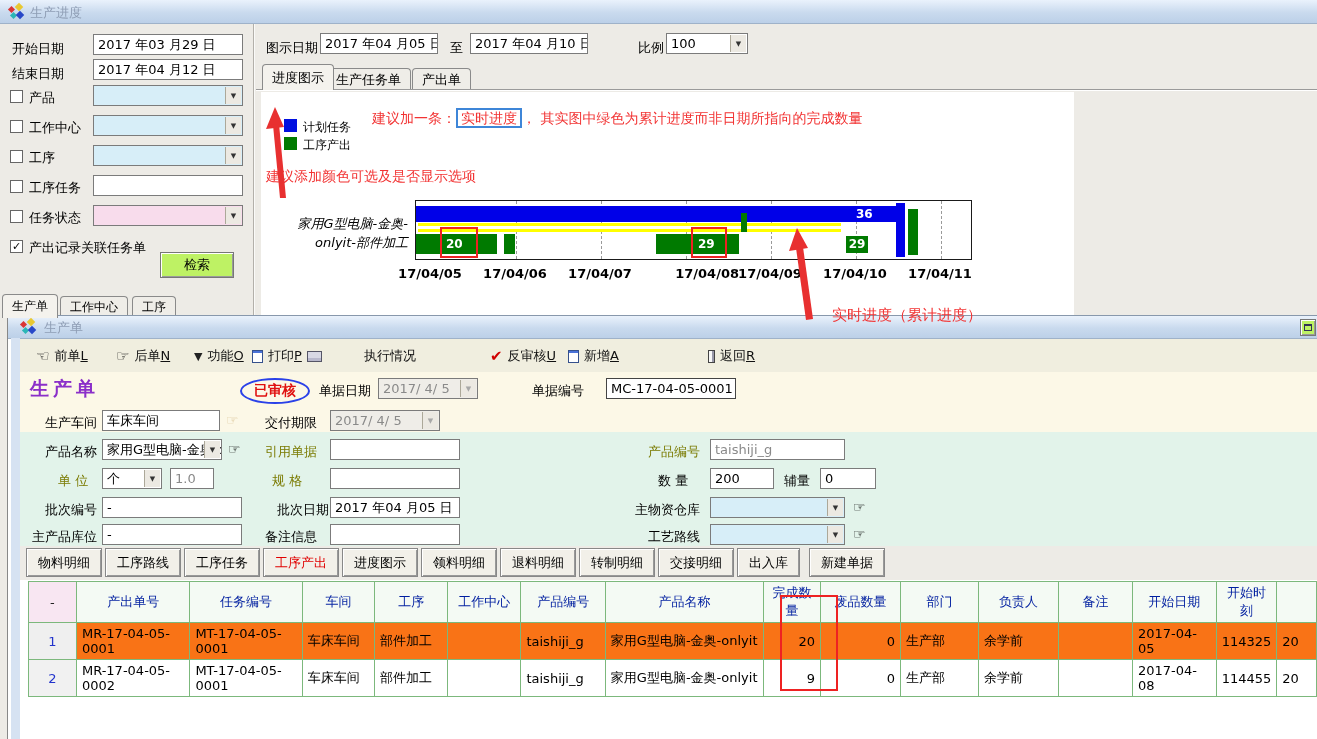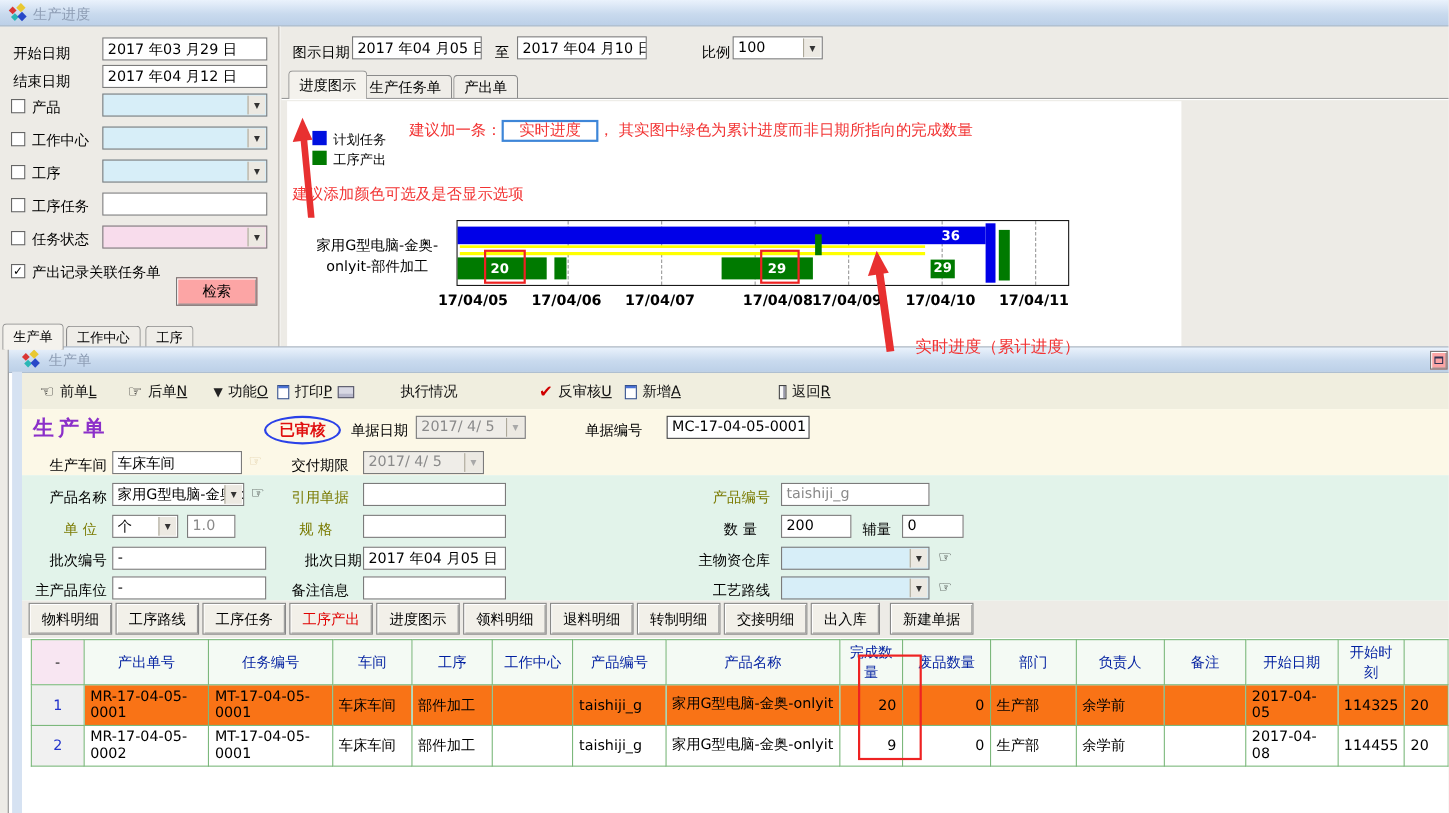--- a/index.html
+++ b/index.html
@@ -21,21 +21,21 @@
   
   .inp { position:absolute; background:#fff; border:1px solid #7b7b7b; height:21px; font-size:13px; padding:0 4px; display:flex; align-items:center; overflow:hidden; white-space:nowrap; }
   .dd  { padding-right:18px; }
   .ddbtn { position:absolute; right:1px; top:1px; bottom:1px; width:16px; background:#ECE9E2; border:1px solid #ACA899; border-right:none; border-top:none; border-bottom:none; display:flex; align-items:center; justify-content:center; font-size:7px; color:#333; }
   .ddbtn.dis { color:#A8A8A8; }
   .blue { background:#D7EEF8; }
   .pink { background:#F8DCEC; }
   .graybg { background:#EFEDE8; }
   .graytx { color:#8a8a8a; }
   .cb { position:absolute; width:13px; height:13px; background:#fff; border:1px solid #666; font-size:11px; line-height:11px; text-align:center; font-weight:bold; }
-  .btn3d { position:absolute; background:#fca5a5; border:1px solid #777; box-shadow:inset 1px 1px 0 #fff, inset -1px -1px 0 #9a9a9a; display:flex; align-items:center; justify-content:center; font-size:13px; }
+  .btn3d { position:absolute; background:#bef264; border:1px solid #777; box-shadow:inset 1px 1px 0 #fff, inset -1px -1px 0 #9a9a9a; display:flex; align-items:center; justify-content:center; font-size:13px; }
 
   
   .xtab { position:absolute; background:#EFEDE8; border:1px solid #8a8a8a; border-bottom:none; border-radius:4px 4px 0 0; font-size:13px; padding:0 9px; display:flex; align-items:center; }
   .xtab.active { background:#F4F2ED; z-index:3; }
   .hr3d { position:absolute; border-top:1px solid #9a9a9a; border-bottom:1px solid #fff; height:2px; }
 
   
   .gbox { position:absolute; left:415px; top:200px; width:557px; height:60px; border:1px solid #1a1a1a; background:#fff; }
   .gbox .grid { position:absolute; top:0; width:0; height:58px; border-left:1px dashed #9a9a9a; }
   .gbar { position:absolute; }
@@ -138,25 +138,25 @@
   <div class="hr3d" style="left:256px;top:89px;width:1061px;"></div>
 
   <div class="abs" style="left:261px;top:92px;width:813px;height:223px;background:#fff;"></div>
 
   <span class="abs" style="left:284px;top:119px;width:13px;height:13px;background:#0010E0;"></span>
   <span class="abs" style="left:303px;top:119px;font-size:12px;">计划任务</span>
   <span class="abs" style="left:284px;top:137px;width:13px;height:13px;background:#007A00;"></span>
   <span class="abs" style="left:303px;top:137px;font-size:12px;">工序产出</span>
 
   <div class="abs redtx nowrap" style="left:372px;top:110px;">
-    <span>建议加一条：</span><span style="border:2px solid #3E86D8;padding:0 14px;">实时进度</span><span>， 其实图中绿色为累计进度而非日期所指向的完成数量</span>
+    <span>建议加一条：</span><span style="border:2px solid #3E86D8;padding:0 3px;">实时进度</span><span>， 其实图中绿色为累计进度而非日期所指向的完成数量</span>
   </div>
   <div class="abs redtx nowrap" style="left:266px;top:168px;">建议添加颜色可选及是否显示选项</div>
 
-  <div class="abs" style="left:278px;top:214px;width:130px;text-align:center;line-height:19px;">
+  <div class="abs" style="left:278px;top:214px;width:130px;text-align:right;line-height:19px;font-style:italic;">
     <span>家用G型电脑-金奥-</span><br>
     <span>onlyit-部件加工</span>
   </div>
 
   <div class="gbox">
     <div class="grid" style="left:100px;"></div>
     <div class="grid" style="left:185px;"></div>
     <div class="grid" style="left:270px;"></div>
     <div class="grid" style="left:355px;"></div>
     <div class="grid" style="left:440px;"></div>

